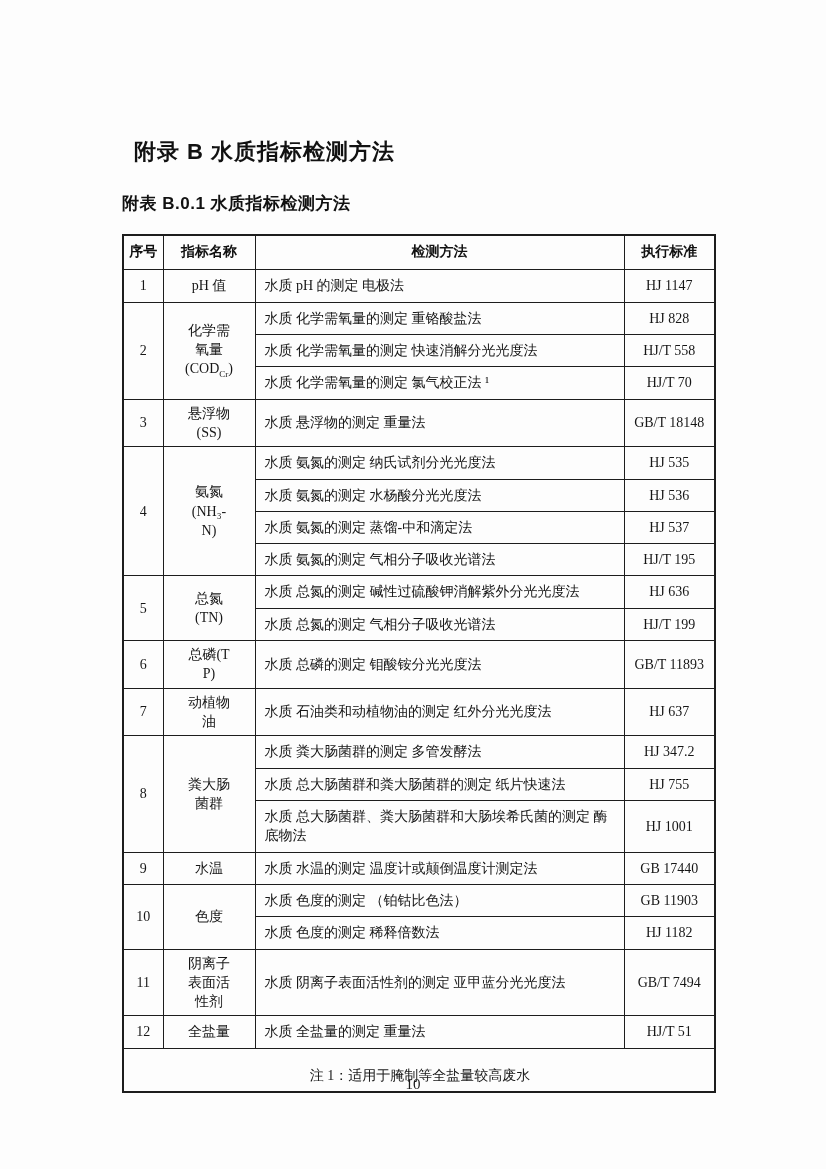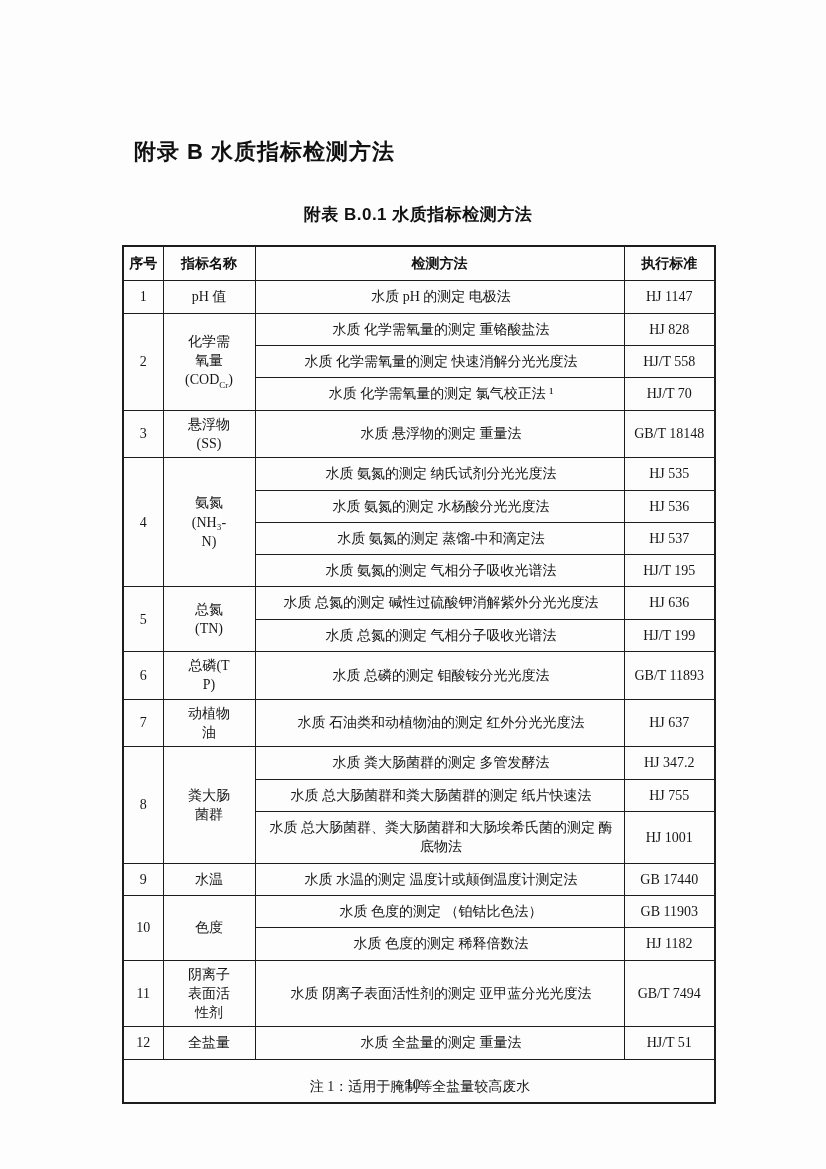--- a/index.html
+++ b/index.html
@@ -21,22 +21,21 @@
   }
   .doc-title{
     margin:12px;
     font-family:"Liberation Sans","DejaVu Sans",sans-serif;
     font-size:22px;
     font-weight:bold;
     color:#111111;
     letter-spacing:1px;
   }
   .table-caption{
-    margin:36px 0 0 0;
-    text-align:center;
+    margin:25px 0 0 0;
     font-family:"Liberation Sans","DejaVu Sans",sans-serif;
     font-size:17px;
     font-weight:bold;
     color:#111111;
     letter-spacing:0.5px;
   }
   table.wq{
     margin-top:19px;
     width:592px;
     table-layout:fixed;
@@ -44,29 +43,29 @@
     border:2px solid #1d1d1d;
   }
   table.wq th, table.wq td{
     border:1px solid #1d1d1d;
     font-size:14px;
     line-height:1.38;
     vertical-align:middle;
     word-break:break-all;
   }
   table.wq th{
-    font-family:Liberation Serif, serif;
+    font-family:Liberation Mono, monospace;
     font-weight:bold;
     text-align:center;
     padding:7px 2px;
     color:#111111;
   }
   td.c-no{ text-align:center; padding:6px 2px; }
   td.c-ind{ text-align:center; padding:4px 21px; }
-  td.c-method{ text-align:center; padding:6px 6px 6px 9px;margin-left:48px; }
+  td.c-method{ text-align:left; padding:6px 6px 6px 9px;margin-left:48px; }
   td.c-std{ text-align:center; padding:6px 2px; white-space:nowrap; }
   td.c-note{
     text-align:center;
     font-size:13px;
     padding:17px 6px 6px 8px;
   }
   sub{ font-size:9px; }
   .page-number{
     position:absolute;
     left:0; right:0;

